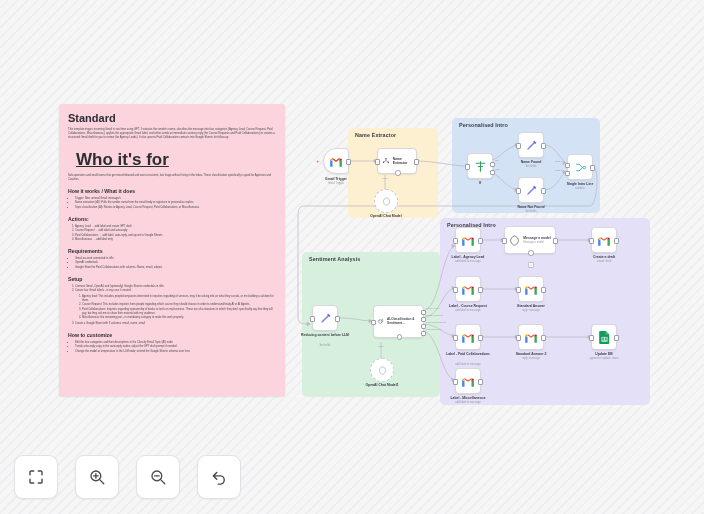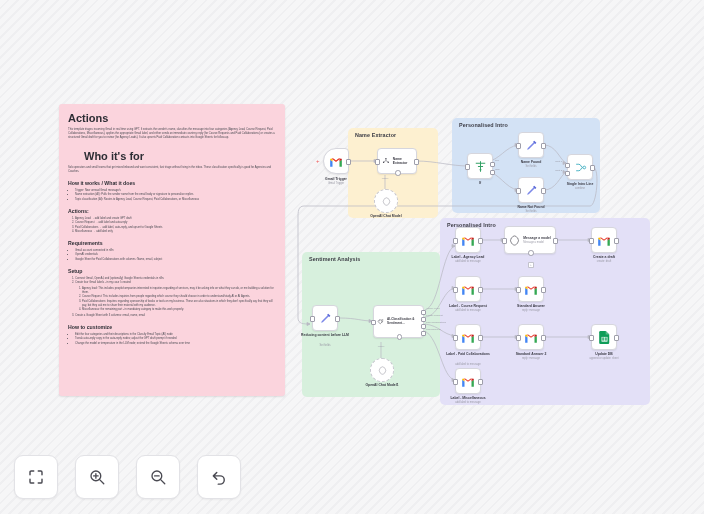--- a/index.html
+++ b/index.html
@@ -25,21 +25,21 @@
     box-shadow:0 1px 2px rgba(0,0,0,.10);
     padding:8px 9px 6px 9px;box-sizing:border-box;
     overflow:hidden;color:#2d2d34;
   }
   #sticky h3{font-size:5.2px;margin:6px 0 3px 0;font-weight:700;}
   #sticky p{font-size:2.7px;line-height:1.55;margin:0 0 4px 0;color:#4a4a52;}
   #sticky ul,#sticky ol{margin:0 0 4px 0;padding-left:7px;}
   #sticky li{font-size:2.7px;line-height:1.6;color:#4a4a52;margin:0;}
   #sticky ol.sub{padding-left:7px;margin:1px 0 1px 0;}
   #sticky .big1{font-size:11px;font-weight:600;margin:0 0 4px 0;}
-  #sticky .big2{font-size:11px;font-weight:600;margin:9px 0 4px 16px;}
+  #sticky .big2{font-size:17px;font-weight:600;margin:9px 0 4px 8px;text-decoration:underline;}
 
   
   .group{position:absolute;border-radius:5px;}
   .group .gtitle{
     position:absolute;top:4px;left:7px;font-size:5.4px;font-weight:700;color:#3b3b44;
     letter-spacing:.1px;white-space:nowrap;
   }
   #g-name{left:348px;top:128px;width:90px;height:90px;background:#fdf0d0;}
   #g-intro{left:452px;top:118px;width:148px;height:95px;background:#d3e2f5;}
   #g-sent{left:302px;top:252px;width:138px;height:145px;background:#d7f0dd;}
@@ -166,21 +166,21 @@
   <path d="M518,289 l-3,-1.6 v3.2 z" class="arw" stroke="none"></path>
 
   <path d="M481,337 L518,337"></path>
   <path d="M518,337 l-3,-1.6 v3.2 z" class="arw" stroke="none"></path>
 
   <path d="M544,337 L591,337"></path>
   <path d="M591,337 l-3,-1.6 v3.2 z" class="arw" stroke="none"></path>
 </svg>
 
 <div id="sticky">
-  <div class="big1">Actions</div>
+  <div class="big1">Standard</div>
   <p>This template triages incoming Gmail in real time using GPT. It extracts the sender's name, classifies the message into four categories (Agency Lead, Course Request, Paid Collaborations, Miscellaneous), applies the appropriate Gmail label, and either sends an immediate courtesy reply (for Course Requests and Paid Collaborations) or creates a structured Gmail draft for you to review (for Agency Leads). It also upserts Paid Collaboration contacts into Google Sheets for follow-up.</p>
 
   <div class="big2">Who it's for</div>
   <p>Solo operators and small teams that get mixed inbound and want consistent, fast triage without living in the inbox. These classification specifically is good for Agencies and Coaches.</p>
 
   <h3>How it works / What it does</h3>
   <ul>
     <li>Trigger: New unread Gmail message/s</li>
     <li>Name extraction (AI): Pulls the sender name from the email body or signature to personalise replies</li>
     <li>Topic classification (AI): Routes to Agency Lead, Course Request, Paid Collaborations, or Miscellaneous</li>

